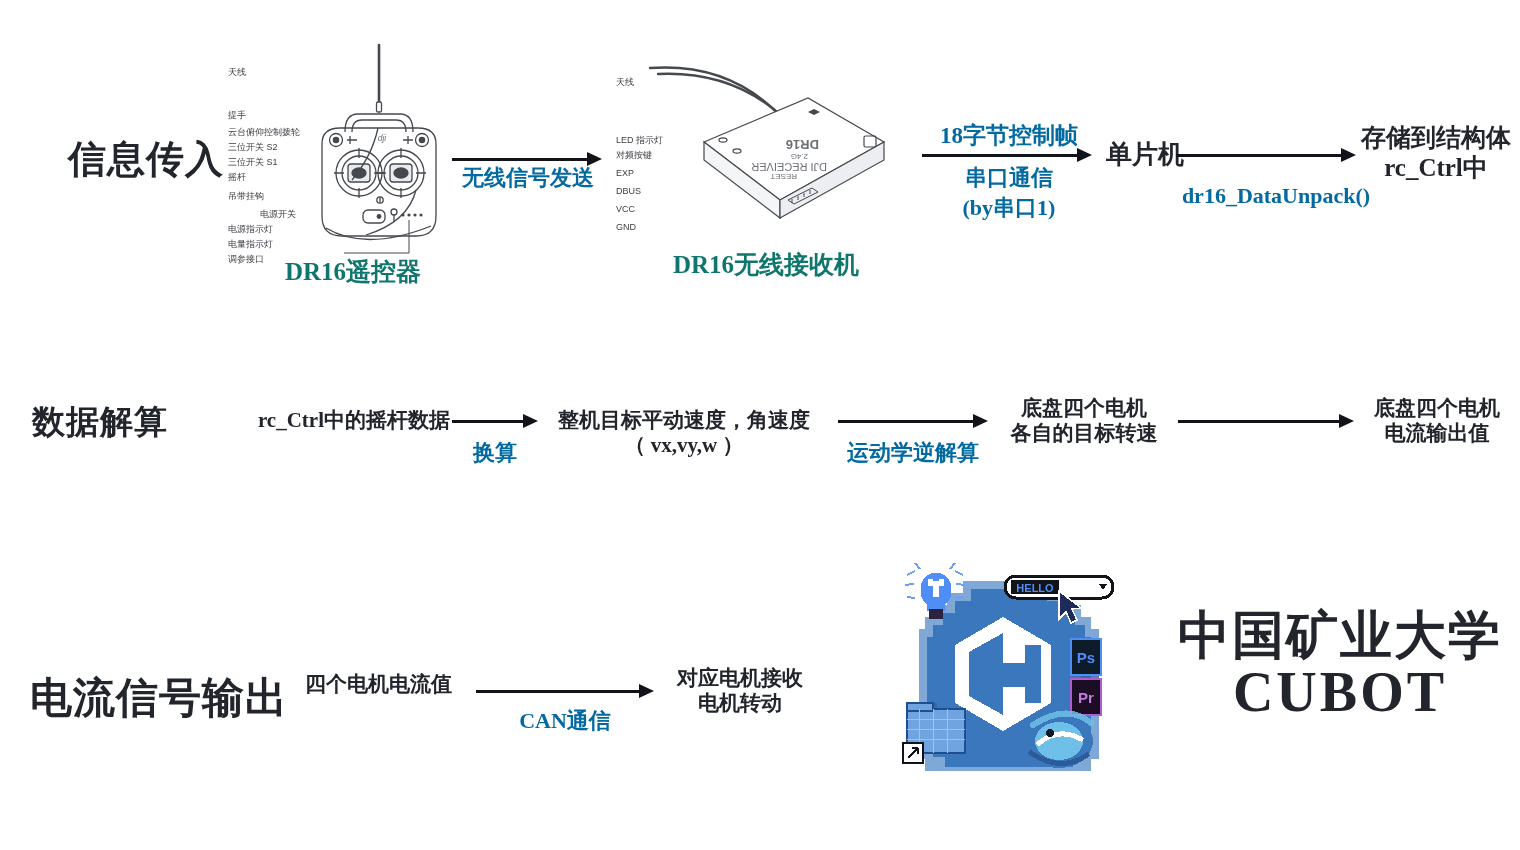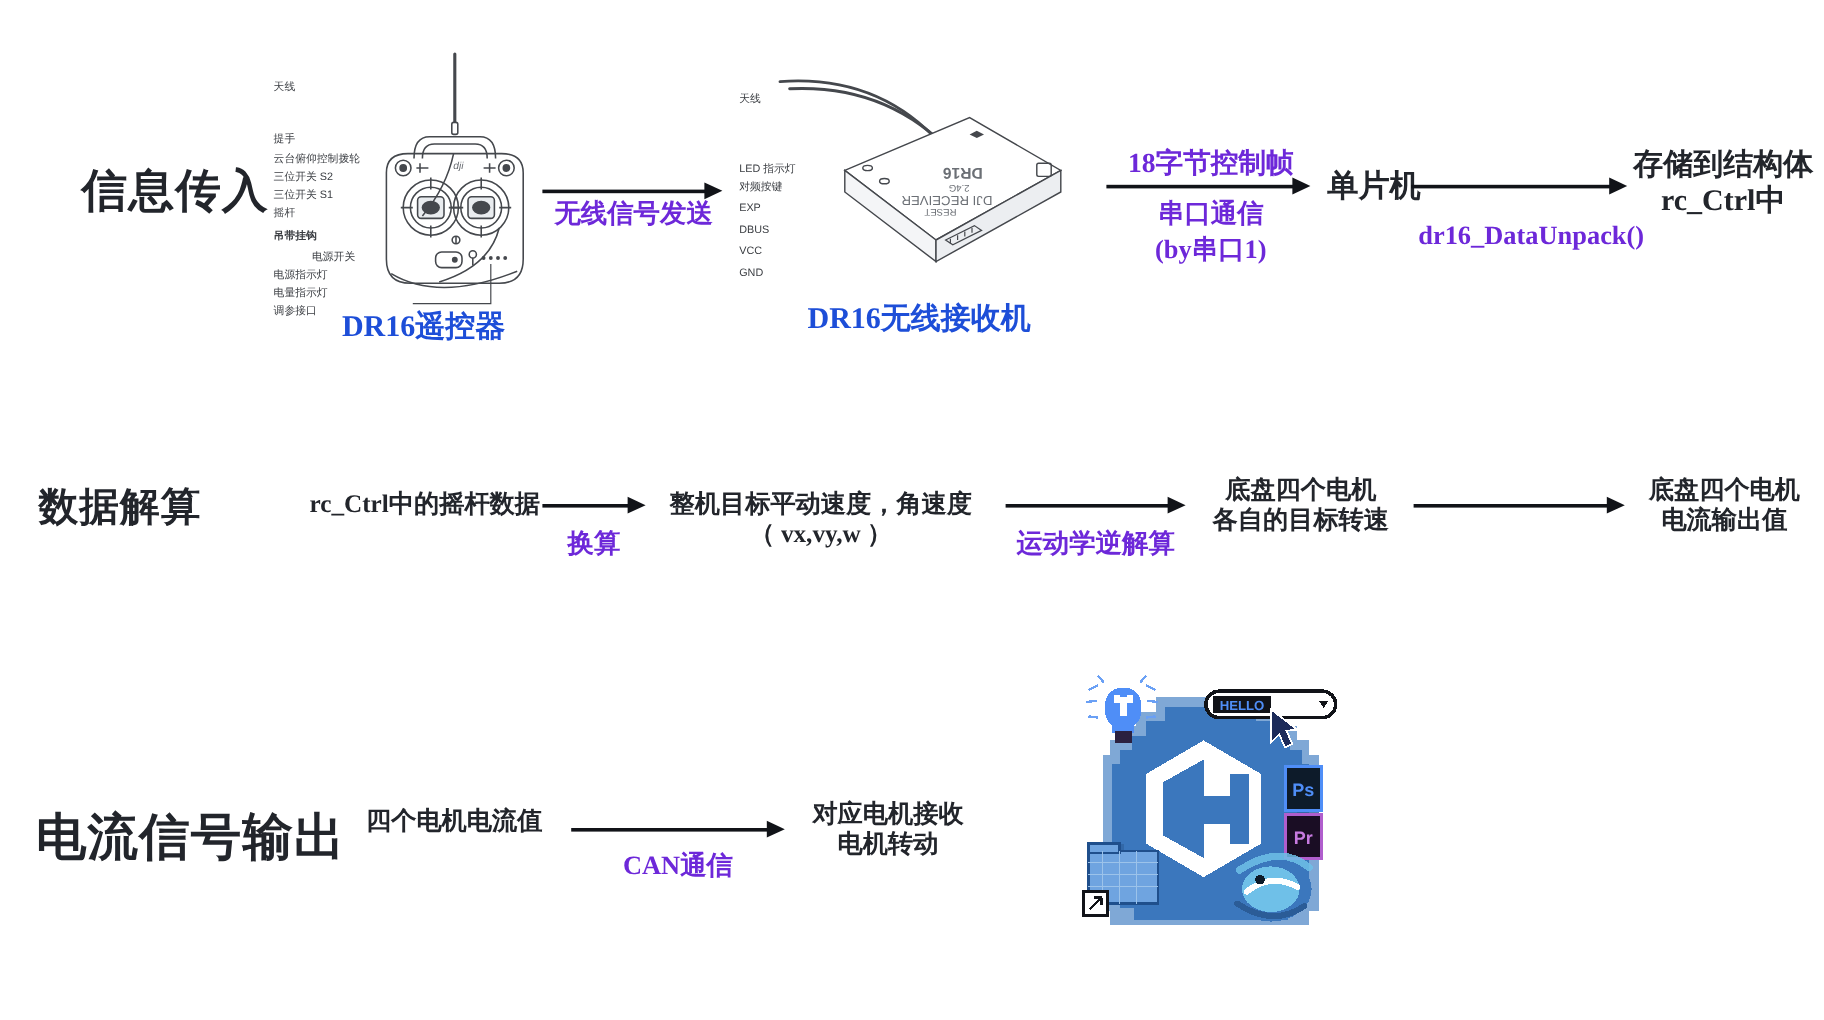--- a/index.html
+++ b/index.html
@@ -24,37 +24,37 @@
   
   .node{
     font-family:"Liberation Serif", serif;
     font-weight:bold;color:#22252b;
     text-align:right;white-space:nowrap;line-height:1.18;
     font-size:24px;
   }
   .node.sm{font-size:21px;}
   .caption{
     font-family:"Liberation Serif", serif;
-    font-weight:bold;font-size:25px;color:#1d4ed8;
+    font-weight:bold;font-size:25px;color:#0f766e;
     text-align:center;white-space:nowrap;
   }
 
   
   .arrow{position:absolute;height:14px;}
   .arrow .shaft{
     position:absolute;left:0;top:6px;height:3px;background:#111318;
   }
   .arrow .head{
     position:absolute;top:0;width:0;height:0;
     border-top:7px solid transparent;border-bottom:7px solid transparent;
     border-left:15px solid #111318;
   }
   .arr-label{
     position:absolute;font-family:"Liberation Serif", serif;
-    font-weight:bold;font-size:22px;color:#6d28d9;white-space:nowrap;
+    font-weight:bold;font-size:22px;color:#0369a1;white-space:nowrap;
     text-align:center;
   }
 
   
   .leader{
     position:absolute;font-family:"Liberation Sans", sans-serif;
     font-size:9px;color:#3a3d42;white-space:nowrap;
   }
 
   
@@ -138,21 +138,21 @@
     </svg>
   </div>
 
   <div class="abs">
     <div class="leader" style="left:228px;top:66px;">天线</div>
     <div class="leader" style="left:228px;top:109px;">提手</div>
     <div class="leader" style="left:228px;top:126px;">云台俯仰控制拨轮</div>
     <div class="leader" style="left:228px;top:141px;">三位开关 S2</div>
     <div class="leader" style="left:228px;top:156px;">三位开关 S1</div>
     <div class="leader" style="left:228px;top:171px;">摇杆</div>
-    <div class="leader" style="left:228px;top:190px;font-weight:bold;">吊带挂钩</div>
+    <div class="leader" style="left:228px;top:190px;">吊带挂钩</div>
     <div class="leader" style="left:228px;top:208px;padding-left:32px;">电源开关</div>
     <div class="leader" style="left:228px;top:223px;">电源指示灯</div>
     <div class="leader" style="left:228px;top:238px;">电量指示灯</div>
     <div class="leader" style="left:228px;top:253px;">调参接口</div>
   </div>
 
   <div class="abs caption" style="left:268px;top:255px;width:170px;">DR16遥控器</div>
 
   <div class="arrow" style="left:452px;top:152px;width:150px;">
     <div class="shaft" style="width:136px;"></div>
@@ -368,14 +368,18 @@
         <ellipse cx="166" cy="188" rx="24" ry="19" fill="#6fc0e8"></ellipse>
         <path d="M146 190 q20 -16 42 -4" stroke="#ffffff" stroke-width="5" fill="none" stroke-linecap="round"></path>
         <ellipse cx="157" cy="180" rx="4" ry="4" fill="#0d1b2a"></ellipse>
         <path d="M140 172 q34 -22 58 -2" stroke="#6fc0e8" stroke-width="6" fill="none" stroke-linecap="round" opacity="0.85"></path>
         <path d="M138 200 q30 20 56 2" stroke="#2b5c97" stroke-width="5" fill="none" stroke-linecap="round"></path>
         <text x="166" y="200" font-family="Liberation Serif, serif" font-size="0" fill="#ffffff">e</text>
       </g>
     </svg>
   </div>
 
+  <div class="abs uni" style="left:1170px;top:608px;width:340px;">
+    <div class="cn">中国矿业大学</div>
+    <div class="en">CUBOT</div>
+  </div>
 
 </div>
 
 </body></html>

